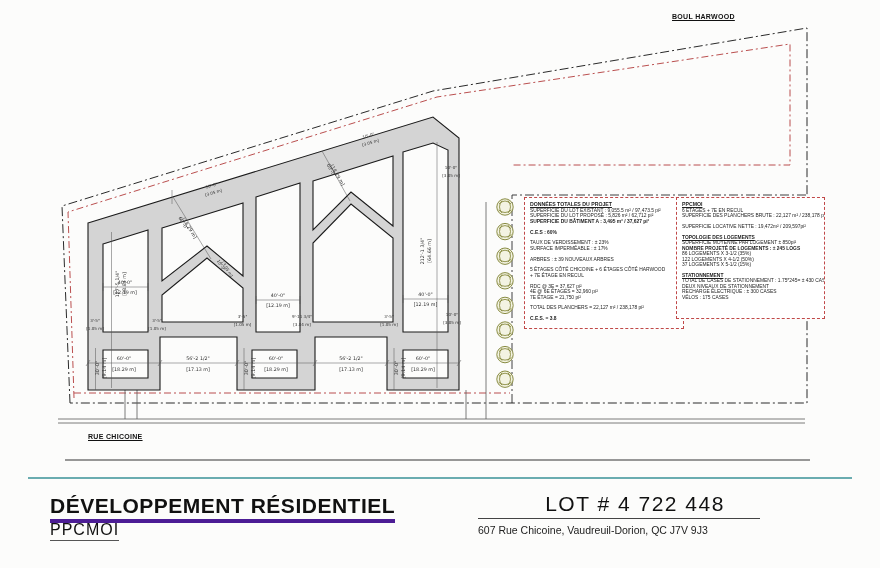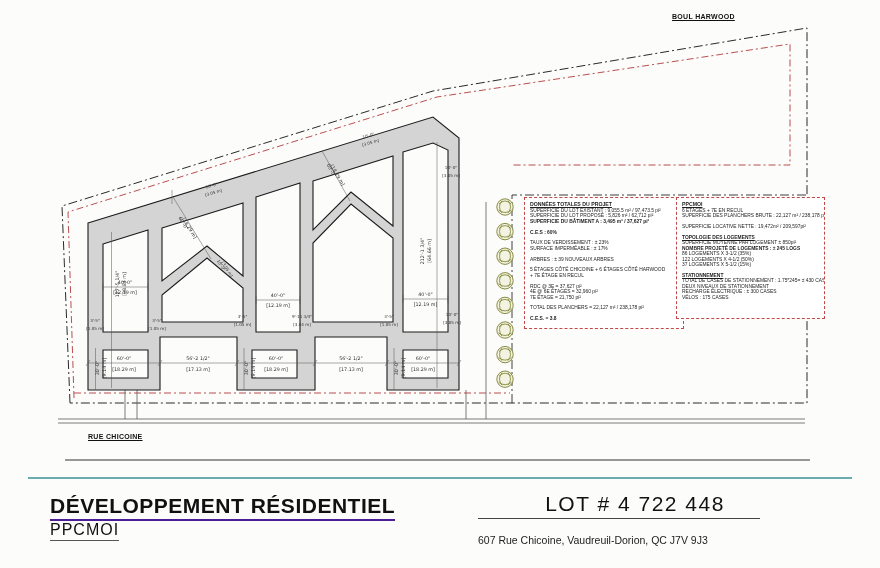--- a/index.html
+++ b/index.html
@@ -17,27 +17,27 @@
   #info-left{left:524px;top:197px;width:148px;height:124px;}
   #info-right{left:676px;top:197px;width:137px;height:114px;}
   
   .street-label{position:absolute;font-size:7px;font-weight:bold;letter-spacing:.3px;
       color:#111;text-decoration:underline;white-space:nowrap;}
   #lbl-harwood{left:672px;top:13px;}
   #lbl-chicoine{left:88px;top:433px;}
   
   .titleblock{position:absolute;left:0;top:484px;width:880px;color:#111;}
   .main-title{position:absolute;left:50px;top:10px;font-size:21px;font-weight:bold;
-      letter-spacing:.5px;border-bottom:2px solid #4c1d95;padding-bottom:1px;white-space:nowrap;}
+      letter-spacing:.5px;border-bottom:4px solid #4c1d95;padding-bottom:1px;white-space:nowrap;}
   .sub-title{position:absolute;left:50px;top:37px;font-size:16px;letter-spacing:1px;
       border-bottom:1.5px solid #555;padding-bottom:1px;white-space:nowrap;}
   .lot-wrap{position:absolute;left:478px;top:8px;width:282px;text-align:center;
       border-bottom:1.5px solid #444;padding-bottom:2px;}
   .lot-title{font-size:21px;letter-spacing:1.5px;white-space:nowrap;margin-left:32px;}
-  .address{position:absolute;left:478px;top:40px;font-size:10.5px;color:#222;white-space:nowrap;margin-top:10px;}
+  .address{position:absolute;left:478px;top:40px;font-size:10.5px;color:#222;white-space:nowrap;}
 </style>
 </head>
 <body>
 
 <div class="canvas">
 
 <svg width="880" height="568" viewBox="0 0 880 568">
   <defs>
     <g id="tree">
       <circle r="8.2" fill="#f3f3e2" stroke="#7d8030" stroke-width="0.9"></circle>

